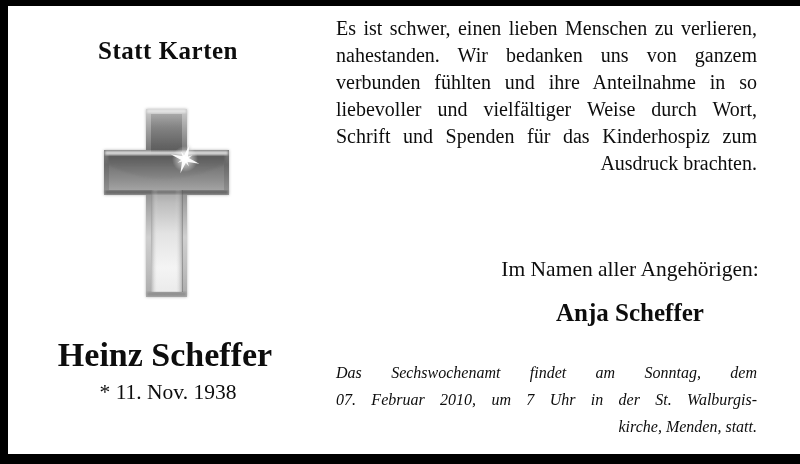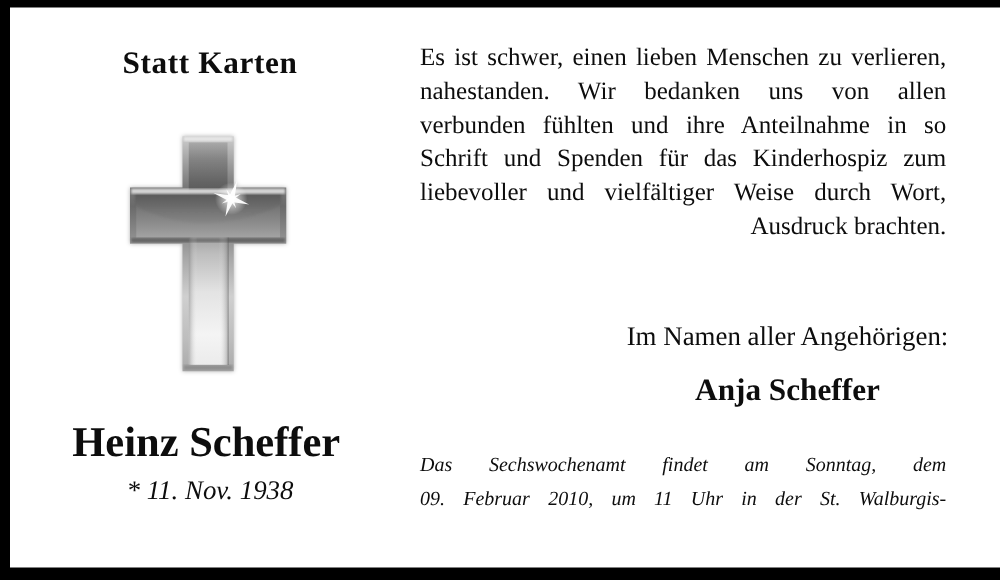--- a/index.html
+++ b/index.html
@@ -26,24 +26,24 @@
   .cross {
     left:95px; top:102px; width:127px; height:190px;
   }
   .cross svg { display:block; filter:drop-shadow(0 0 1.5px rgba(0,0,0,0.3)); }
   .name {
     left:17px; top:331px; width:280px;
     text-align:center; font-weight:bold; font-size:34px; line-height:36px;
   }
   .dates {
     left:40px; top:372px; width:240px;
-    text-align:center; font-size:21.5px; line-height:29.5px;font-style:italic;
+    text-align:center; font-size:21.5px; line-height:29.5px;
   }
   .thanks {
-    left:328px; top:27px; width:421px;
+    left:328px; top:9px; width:421px;
     font-size:20px; line-height:27px;
   }
   .service {
     left:328px; top:353px; width:421px;
     font-size:16px; line-height:27px;font-style:italic;
   }
   .jline { text-align:justify; text-align-last:justify; }
   .jlast { text-align:right; }
   .sig {
     left:492px; top:250px; width:260px;text-align:center;
@@ -135,31 +135,32 @@
     </div>
 
     <div class="abs name">Heinz Scheffer</div>
 
     <div class="abs dates">
       <div>* 11. Nov. 1938</div>
     </div>
 
     <div class="abs thanks">
       <div class="jline">Es ist schwer, einen lieben Menschen zu verlieren,</div>
-      <div class="jline">nahestanden. Wir bedanken uns von allen</div>
+      <div class="jline">nahestanden. Wir bedanken uns von ganzem</div>
       <div class="jline">verbunden fühlten und ihre Anteilnahme in so</div>
+      <div class="jline">liebevoller und vielfältiger Weise durch Wort,</div>
       <div class="jline">Schrift und Spenden für das Kinderhospiz zum</div>
-      <div class="jline">liebevoller und vielfältiger Weise durch Wort,</div>
       <div class="jlast">Ausdruck brachten.</div>
     </div>
 
     <div class="abs sig">
       <div class="sig-intro">Im Namen aller Angehörigen:</div>
       <div class="sig-name">Anja Scheffer</div>
     </div>
 
     <div class="abs service">
       <div class="jline">Das Sechswochenamt findet am Sonntag, dem</div>
-      <div class="jline">09. Februar 2010, um 11 Uhr in der St. Walburgis-</div>
+      <div class="jline">07. Februar 2010, um 7 Uhr in der St. Walburgis-</div>
+      <div class="jlast">kirche, Menden, statt.</div>
     </div>
 
   </div>
 </div>
 
 </body></html>

